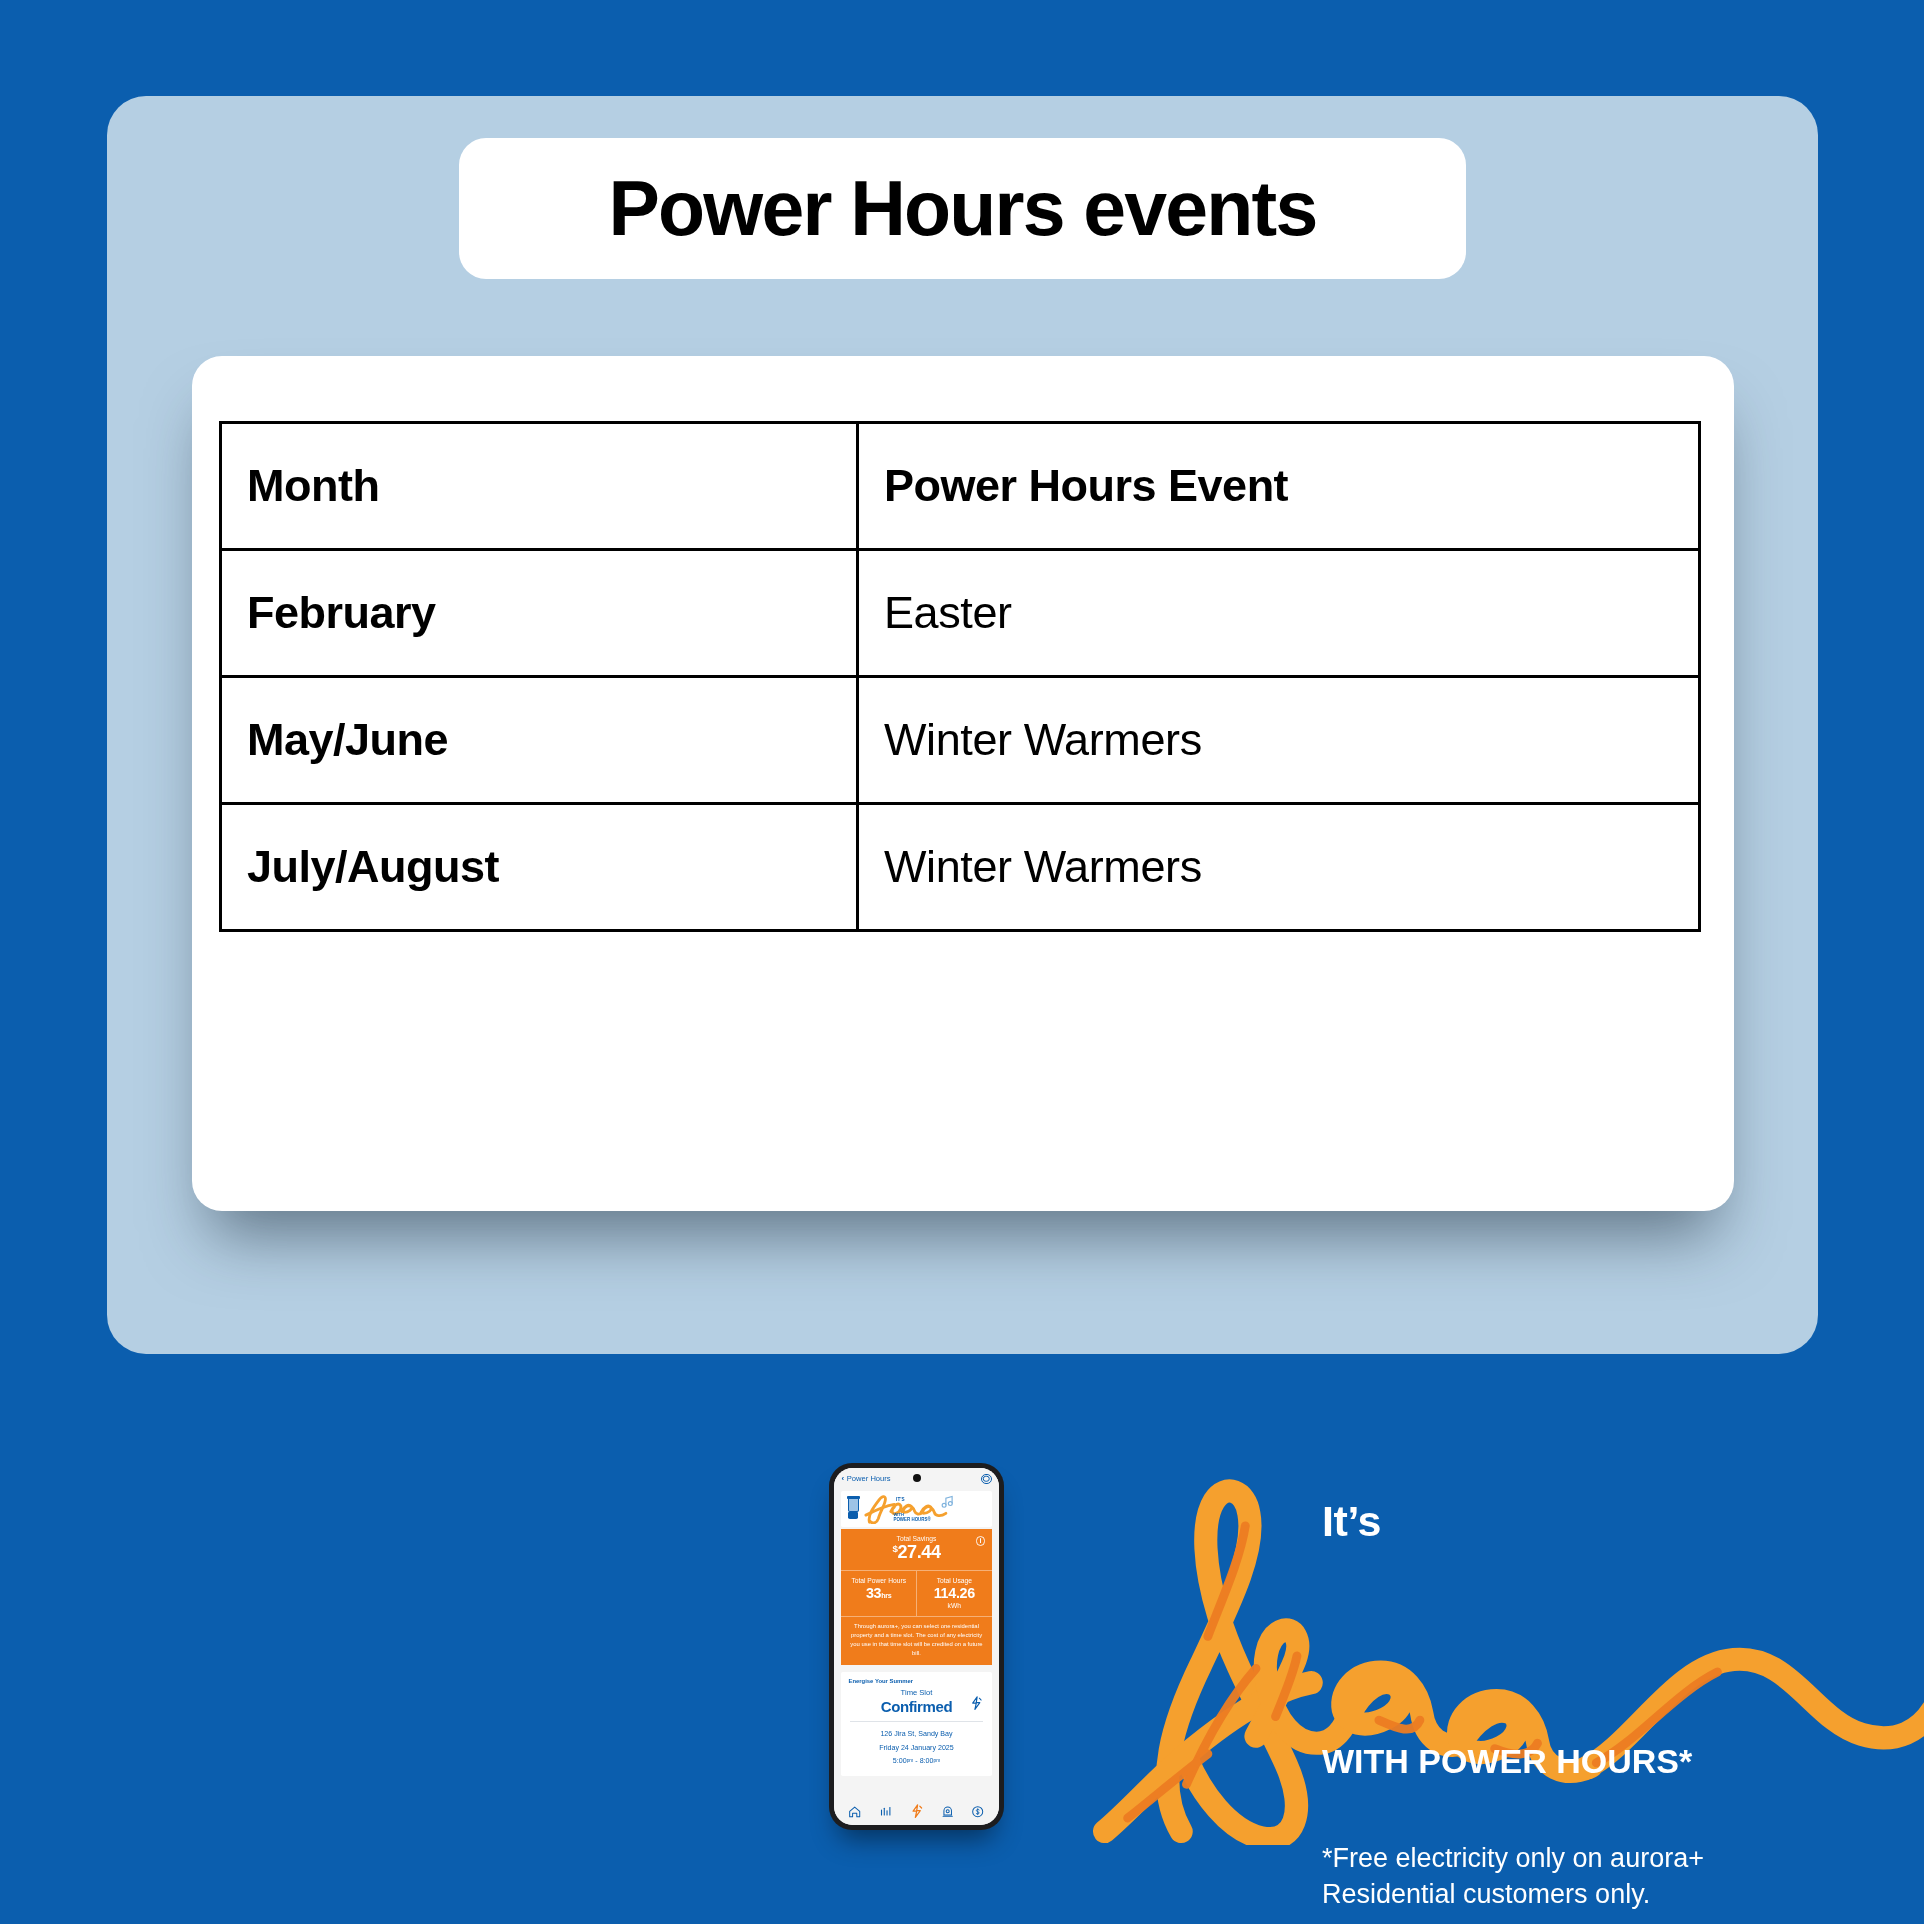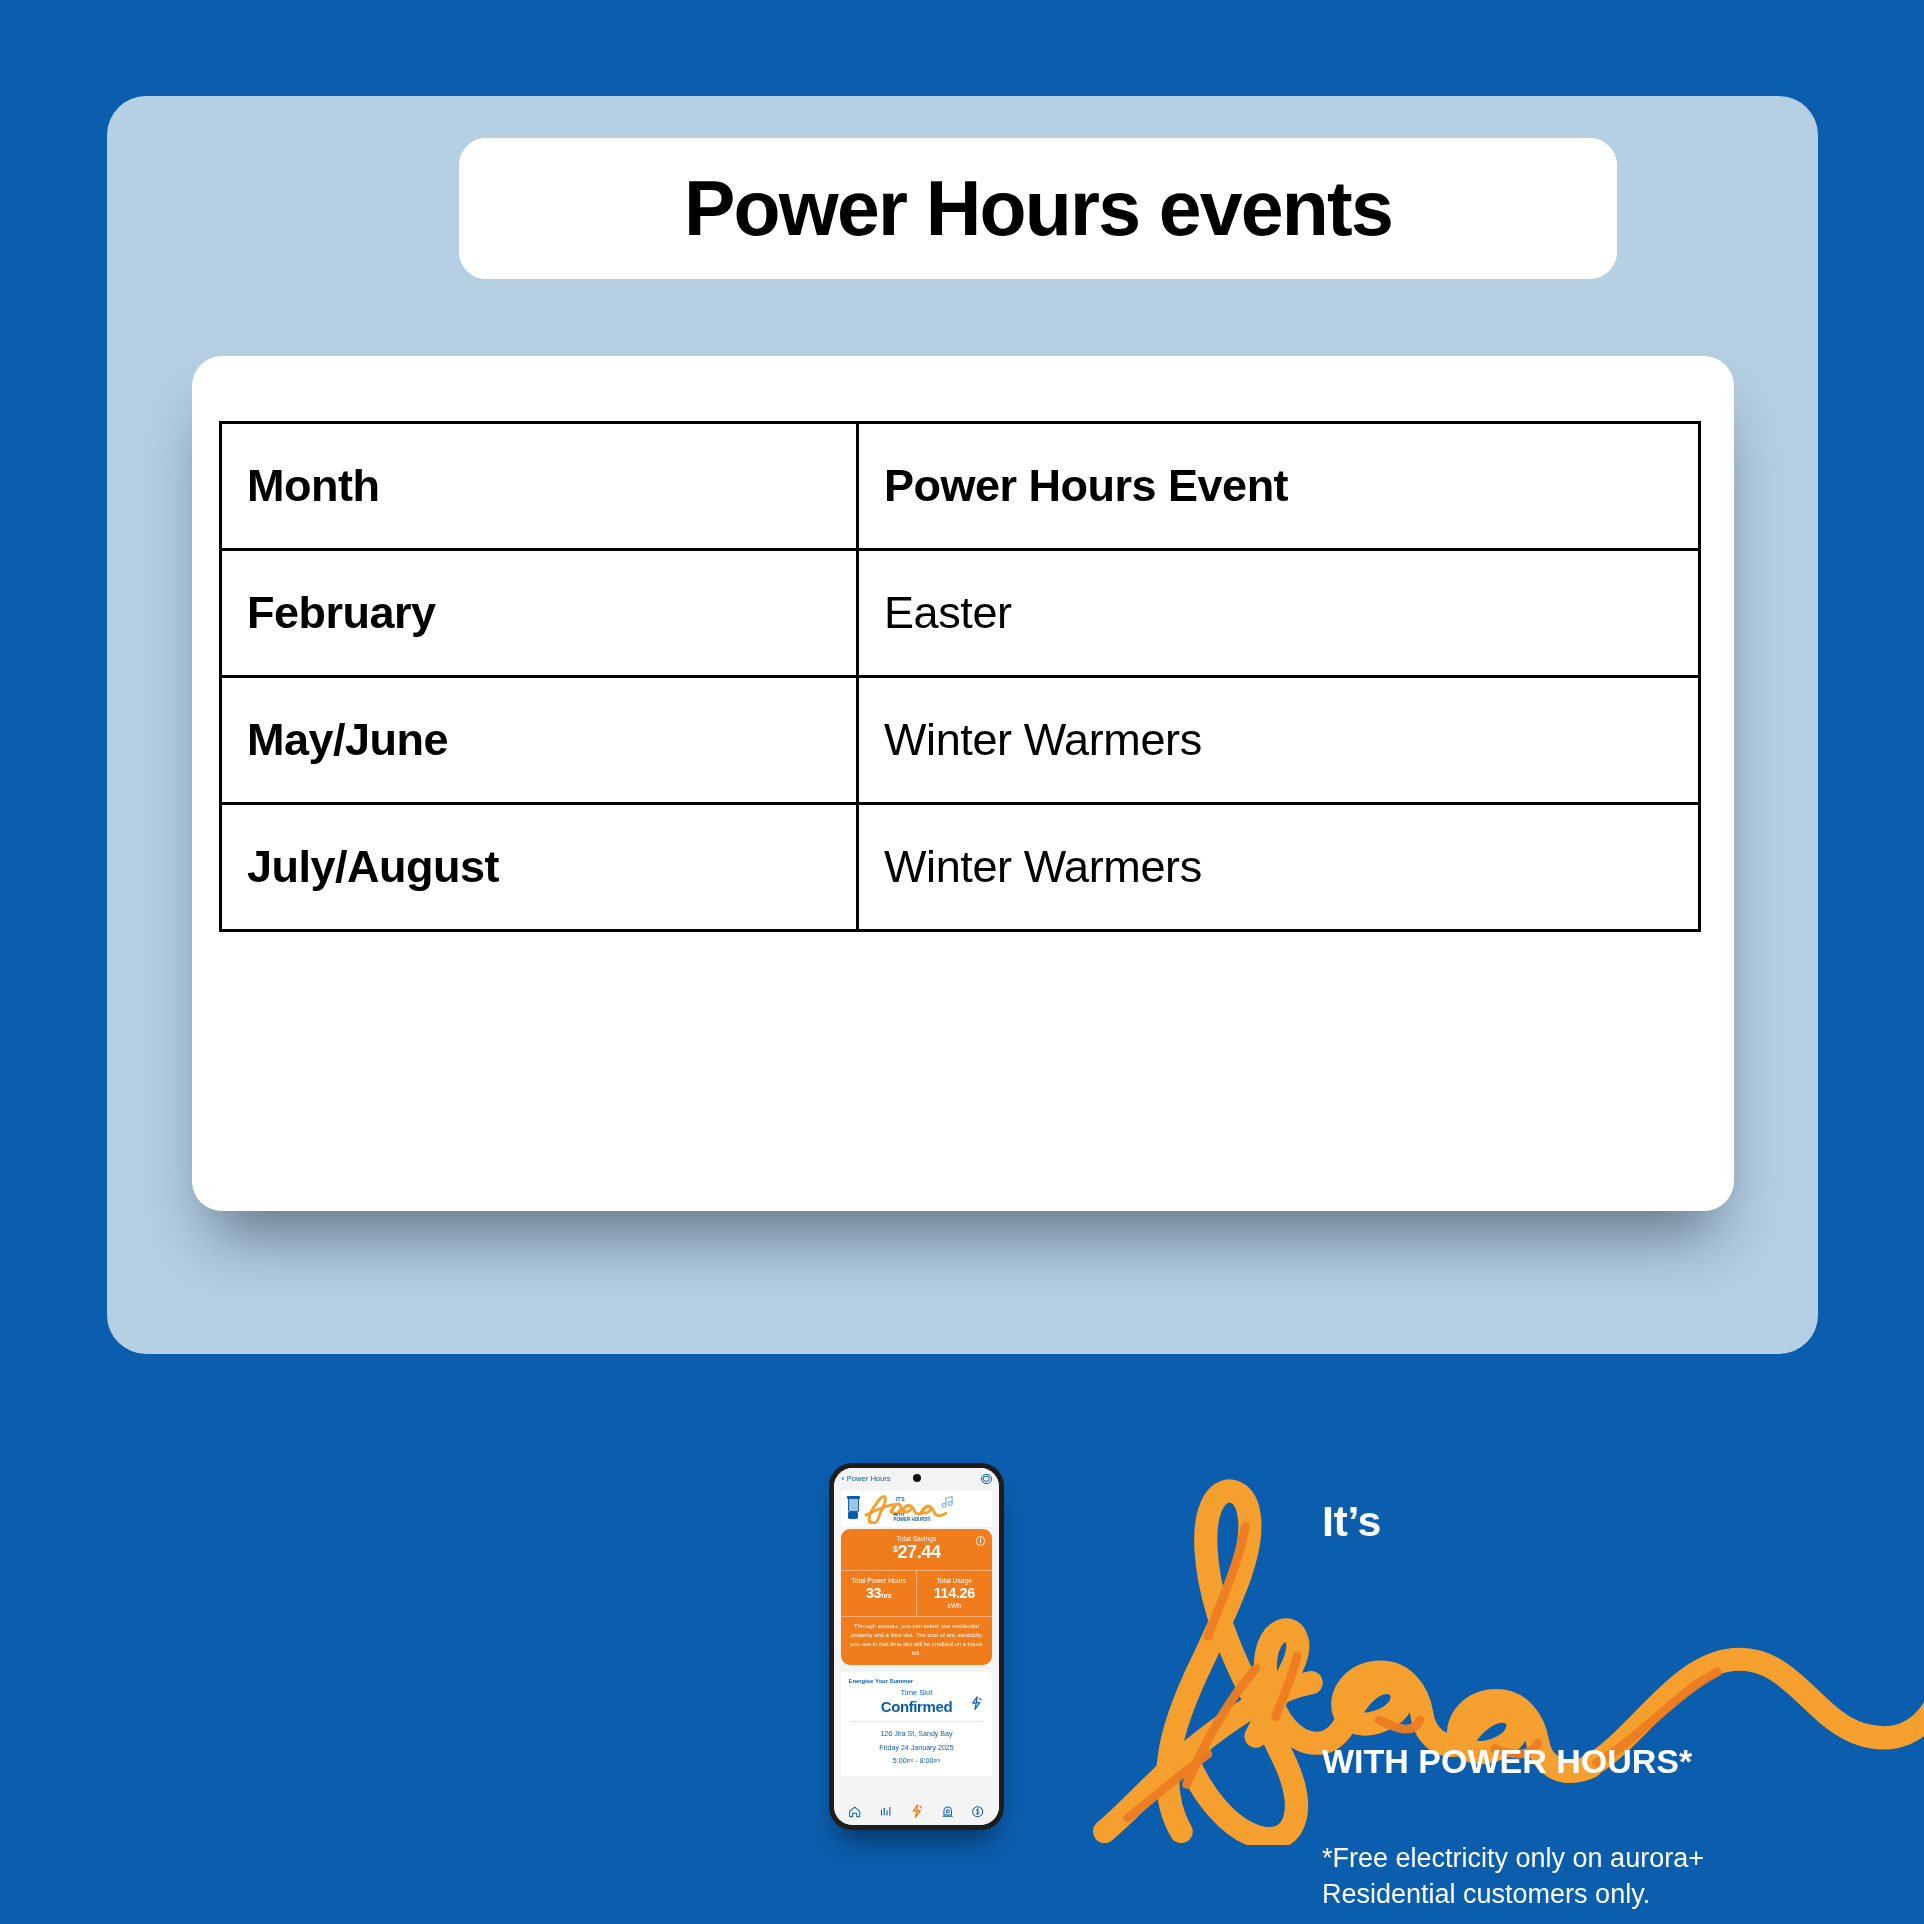--- a/index.html
+++ b/index.html
@@ -16,21 +16,21 @@
     left: 107px; top: 96px;
     width: 1711px; height: 1258px;
     background: #b5cfe3;
     border-radius: 39px;
   }
 
   
   .title-pill {
     position: absolute;
     left: 459px; top: 138px;
-    width: 1158px; height: 141px;
+    width: 1007px; height: 141px;
     background: #ffffff;
     border-radius: 27px;
     display: flex; align-items: center; justify-content: center;
   }
   .title-pill h1 {
     font-size: 77px;
     font-weight: 800;
     letter-spacing: -1.8px;
     color: #000;
     line-height: 1;
@@ -146,21 +146,21 @@
     border-radius: 1.8px; display: flex; align-items: center;
     padding: 0 5.3px; gap: 3.6px; position: relative;
   }
   .blender { width: 13.4px; height: 25px; position: relative; flex: 0 0 auto; }
   .blender .jar { position: absolute; left: 0.9px; top: 1.8px; width: 11.6px; height: 14.3px; background: #9dc3e6; border: 1.1px solid #0b5eae; border-radius: 0.9px 0.9px 1.8px 1.8px; }
   .blender .base { position: absolute; left: 1.8px; top: 16px; width: 9.8px; height: 7.1px; background: #0b5eae; border-radius: 0.9px 0.9px 1.8px 1.8px; }
   .blender .lid { position: absolute; left: 0px; top: 0px; width: 13.4px; height: 2.7px; background: #0b5eae; border-radius: 0.9px; }
   .banner-free { position: relative; flex: 1; height: 100%; }
   .banner-free svg { position: absolute; left: 0; top: 1.8px; }
   .ph-orange {
-    margin: 2.7px 7.1px 0; background: #f07c1b; color: #fff; border-radius: 9px;
+    margin: 2.7px 7.1px 0; background: #f07c1b; color: #fff; border-radius: 0;
   }
   .o-savings { text-align: center; padding: 5.3px 0 6.2px; position: relative; }
   .o-savings .lbl { font-size: 6.7px; font-weight: 400; opacity: .97; }
   .o-savings .amt { font-size: 18px; font-weight: 700; letter-spacing: -0.4px; margin-top: 0.9px; }
   .o-savings .amt sup { font-size: 9.8px; font-weight: 600; vertical-align: 6.2px; }
   .o-info { position: absolute; right: 6.2px; top: 7.1px; width: 9.8px; height: 9.8px; border: 1.1px solid rgba(255,255,255,.9); border-radius: 50%; font-size: 7.1px; line-height: 8px; text-align: center; font-weight: 600; }
   .o-split { display: flex; border-top: 0.9px solid rgba(255,255,255,.4); }
   .o-cell { flex: 1; text-align: center; padding: 6.2px 1.8px 7.1px; }
   .o-cell + .o-cell { border-left: 0.9px solid rgba(255,255,255,.4); }
   .o-cell .lbl { font-size: 6.7px; font-weight: 400; }

